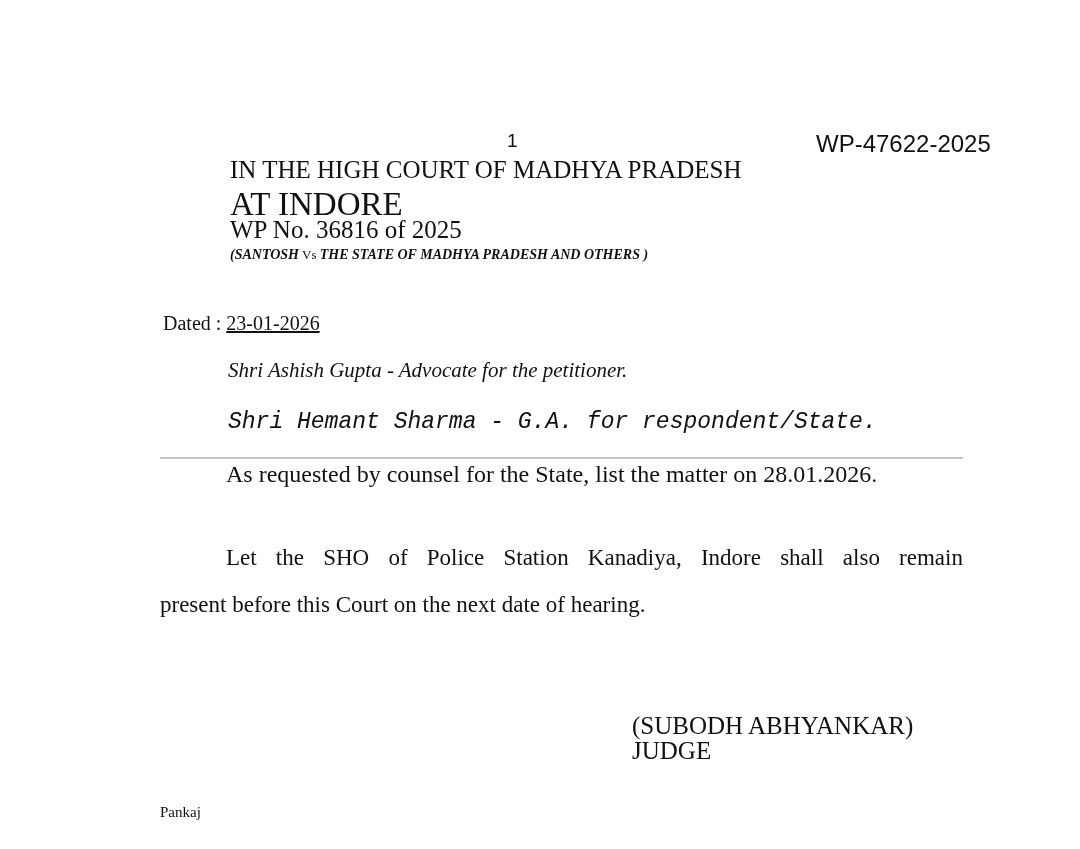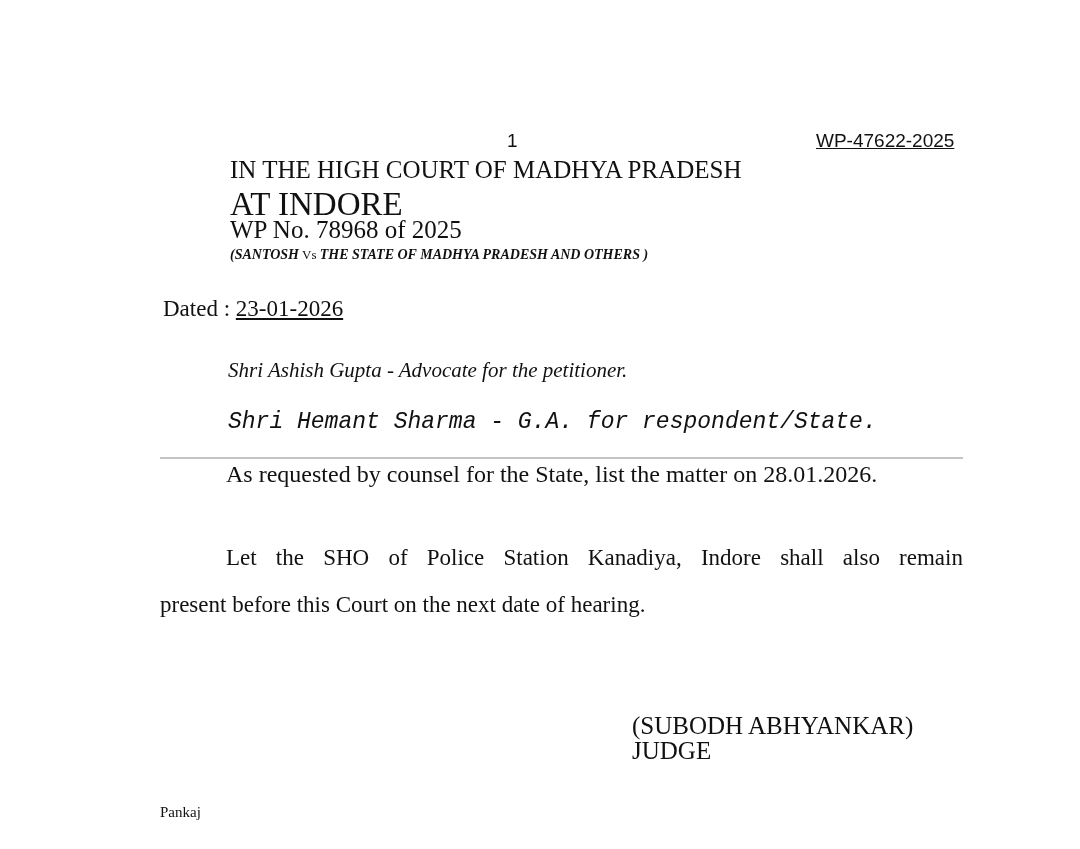--- a/index.html
+++ b/index.html
@@ -3,49 +3,49 @@
   <meta charset="utf-8">
   <style>
     html, body { margin: 0; padding: 0; }
     body {
       width: 1080px; height: 849px; background: #ffffff; position: relative;
       overflow: hidden; color: #111111;
       font-family: "Liberation Serif", serif;
     }
     .abs { position: absolute; white-space: nowrap; }
     .pgnum { left: 507px; top: 130px; font-family: "Liberation Sans", sans-serif; font-size: 19px; }
-    .caseref { left: 816px; top: 130px; font-family: "Liberation Sans", sans-serif; font-size: 19px; text-decoration: underline; }
+    .caseref { left: 816px; top: 130px; font-family: "Liberation Sans", sans-serif; font-size: 24px; }
     .center { left: 230px; width: 660px; text-align: left; }
     .court { top: 156px; font-size: 25px; }
     .bench { top: 186px; font-size: 33px; }
     .wpno { top: 216px; font-size: 25px; }
     .parties { top: 247px; font-size: 14px; font-weight: bold; font-style: italic; }
     .parties .vs { font-weight: normal; font-style: normal; font-size: 13px; }
-    .dated { left: 163px; top: 296px; font-size: 23px; text-align: center; }
+    .dated { left: 163px; top: 312px; font-size: 20px; text-align: center; }
     .dated .d { text-decoration: underline; }
     .adv1 { left: 228px; top: 358px; font-size: 21px; font-style: italic; }
     .adv2 { left: 228px; top: 409px; font-size: 23px; font-style: italic; font-family: Liberation Mono, monospace; }
     .rule { position: absolute; left: 160px; top: 457px; width: 803px; height: 2px; background: #c4c4c4; }
     .para1 { left: 226px; top: 461px; font-size: 24px; }
     .para2 { left: 226px; top: 537px; width: 737px; font-size: 23px; display: flex; justify-content: space-between; margin-top: 8px; }
     .para3 { left: 160px; top: 592px; font-size: 23px; }
     .sig { left: 632px; width: 285px; text-align: left; font-size: 25px; }
     .sig1 { top: 712px; }
     .sig2 { top: 737px; }
     .initials { left: 160px; top: 804px; font-size: 15px; }
   </style>
 </head>
 <body>
 
 <div class="abs pgnum">1</div>
 <div class="abs caseref">WP-47622-2025</div>
 
 <div class="abs center court">IN THE HIGH COURT OF MADHYA PRADESH</div>
 <div class="abs center bench">AT INDORE</div>
-<div class="abs center wpno">WP No. 78968 of 2025</div>
+<div class="abs center wpno">WP No. 36816 of 2025</div>
 <div class="abs center parties">
   <span>(SANTOSH</span><span class="vs"> Vs </span><span>THE STATE OF MADHYA PRADESH AND OTHERS )</span>
 </div>
 
 <div class="abs dated">
   <span>Dated : </span><span class="d">23-01-2026</span>
 </div>
 
 <div class="abs adv1">Shri Ashish Gupta - Advocate for the petitioner.</div>
 <div class="abs adv2">Shri Hemant Sharma - G.A. for respondent/State.</div>

